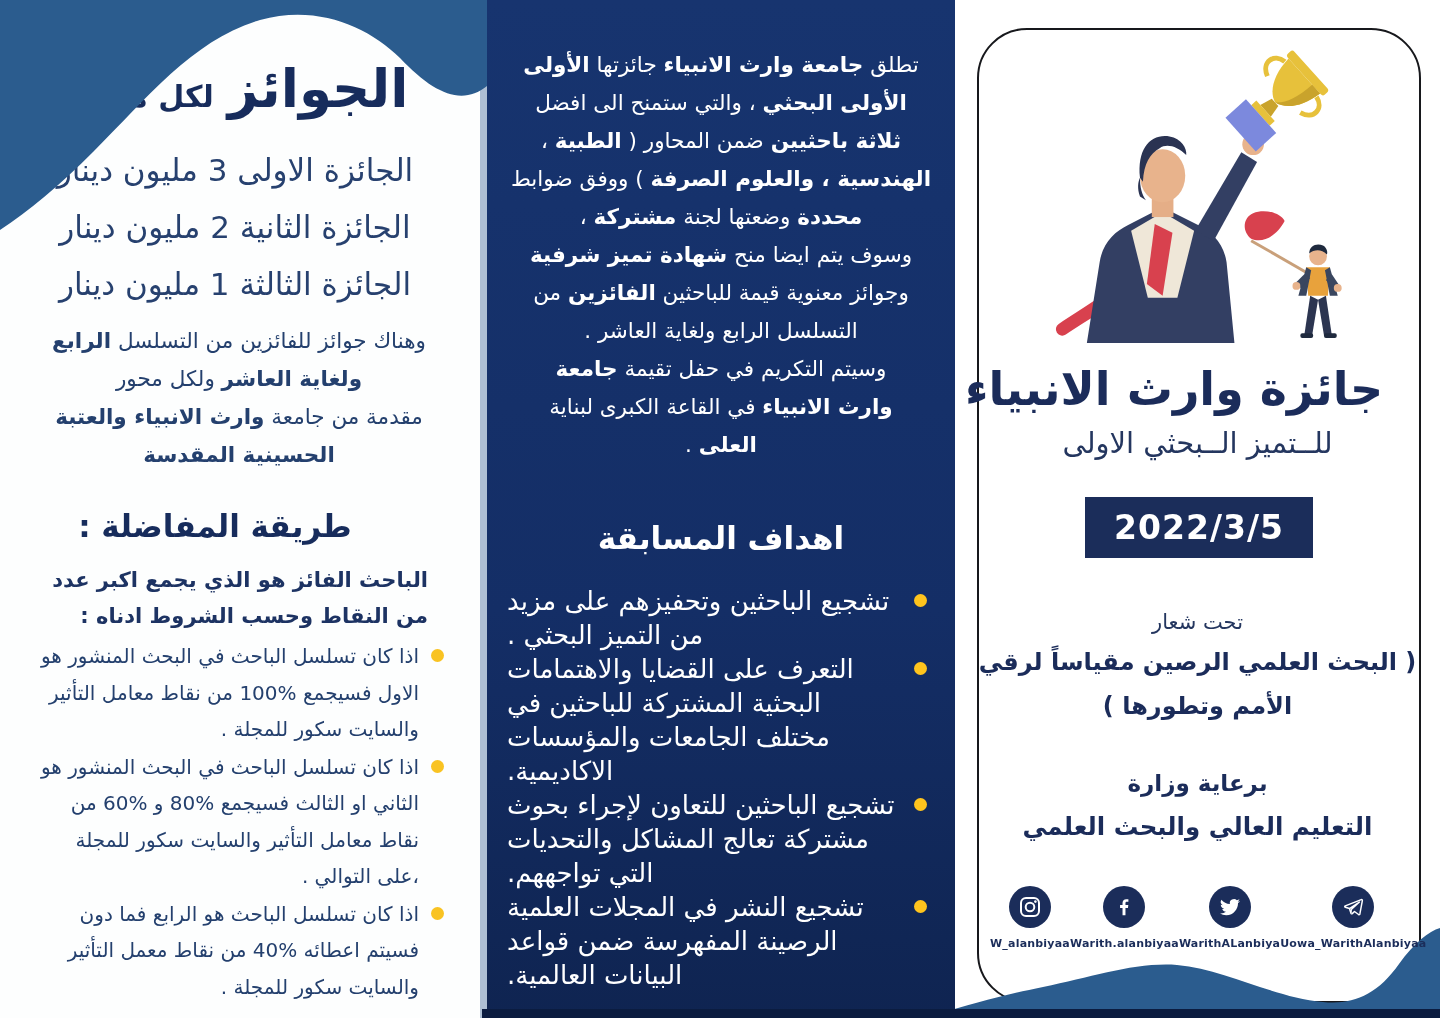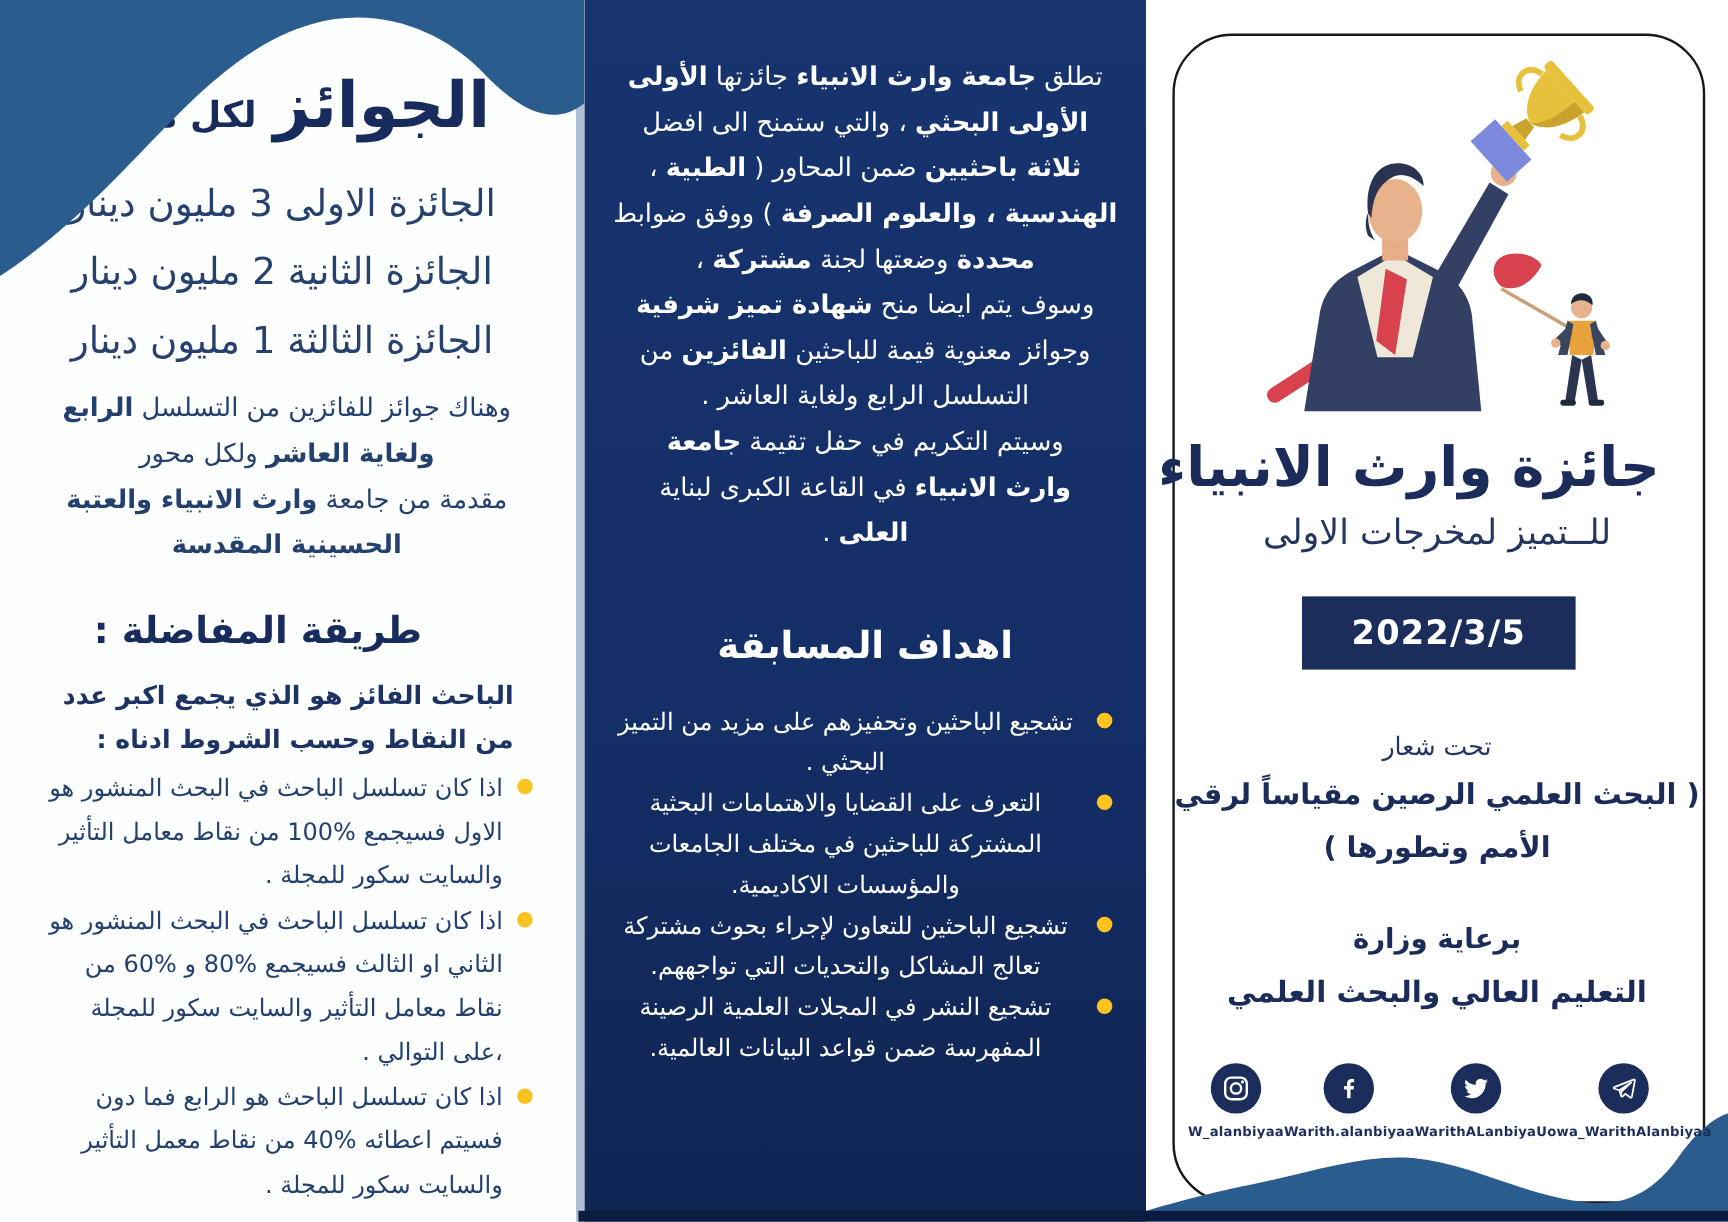--- a/index.html
+++ b/index.html
@@ -50,34 +50,34 @@
   
   .mp { direction:rtl; color:#ffffff; }
   .mp-intro { top:46px; left:14px; width:440px; text-align:center;
               font-size:21.5px; font-weight:400; line-height:38px; }
   .mp-intro b { font-weight:800; }
   .mp-heading { top:520px; left:0; width:468px; text-align:center;
                 font-size:31px; font-weight:800; }
   .mp-list { top:584px; right:28px; width:420px; }
   .obj-item { display:flex; direction:rtl; }
   .obj-item .bullet-dot { background:#ffc41d; margin-top:10px; }
-  .obj-text { flex:1; font-size:20px; font-weight:400; line-height:34px; text-align:center; }
+  .obj-text { flex:1; font-size:26px; font-weight:400; line-height:34px; text-align:left; }
 
   
   .rp { direction:rtl; color:#1b2c5a; }
   .rp-frame { left:977px; top:28px; width:444px; height:975px;
               border:2px solid #17181c; border-radius:50px; z-index:1; background:transparent; }
   .rp-illustration { left:990px; top:38px; width:420px; height:305px; z-index:2; }
   .rp-title { left:965px; top:362px; width:465px; text-align:left;
               font-size:46px; font-weight:800; color:#1b2c5a; z-index:2; }
   .rp-subtitle { left:965px; top:426px; width:465px; text-align:center;
                  font-size:29px; font-weight:500; color:#24365f; z-index:2; }
   .rp-datebox { left:1085px; top:497px; width:228px; height:61px; background:#1b2d5a;
                 display:flex; align-items:center; justify-content:center; z-index:2; }
-  .rp-datebox span { direction:ltr; color:#ffffff; font-size:28px; font-weight:800; letter-spacing:1px; }
+  .rp-datebox span { direction:ltr; color:#ffffff; font-size:33px; font-weight:800; letter-spacing:1px; }
   .rp-slogan-label { left:965px; top:610px; width:465px; text-align:center;
                      font-size:21px; font-weight:400; color:#24365f; z-index:2; }
   .rp-slogan1 { left:965px; top:648px; width:465px; text-align:center;
                 font-size:24px; font-weight:800; z-index:2; }
   .rp-slogan2 { left:965px; top:692px; width:465px; text-align:center;
                 font-size:24px; font-weight:800; z-index:2; }
   .rp-patron1 { left:965px; top:770px; width:465px; text-align:center;
                 font-size:23px; font-weight:700; z-index:2; }
   .rp-patron2 { left:965px; top:812px; width:465px; text-align:center;
                 font-size:24.5px; font-weight:800; z-index:2; }
@@ -231,21 +231,21 @@
     <circle cx="308" cy="252" r="4" fill="#e8b38c"></circle>
     <circle cx="350" cy="254" r="4" fill="#e8b38c"></circle>
     <polygon points="322,262 316,302 324,302 330,266" fill="#2c3550"></polygon>
     <polygon points="338,262 344,302 336,302 330,266" fill="#2c3550"></polygon>
     <rect x="312" y="300" width="13" height="5" rx="2" fill="#1f2a3e"></rect>
     <rect x="336" y="300" width="13" height="5" rx="2" fill="#1f2a3e"></rect>
   </g>
 </svg>
 
 <div class="abs rp-title rp">جائزة وارث الانبياء</div>
-<div class="abs rp-subtitle rp">للــتميز لمخرجات الاولى</div>
+<div class="abs rp-subtitle rp">للــتميز الــبحثي الاولى</div>
 
 <div class="abs rp-datebox">
   <span>2022/3/5</span>
 </div>
 
 <div class="abs rp-slogan-label rp">تحت شعار</div>
 <div class="abs rp-slogan1 rp">( البحث العلمي الرصين مقياساً لرقي</div>
 <div class="abs rp-slogan2 rp">الأمم وتطورها )</div>
 <div class="abs rp-patron1 rp">برعاية وزارة</div>
 <div class="abs rp-patron2 rp">التعليم العالي والبحث العلمي</div>

